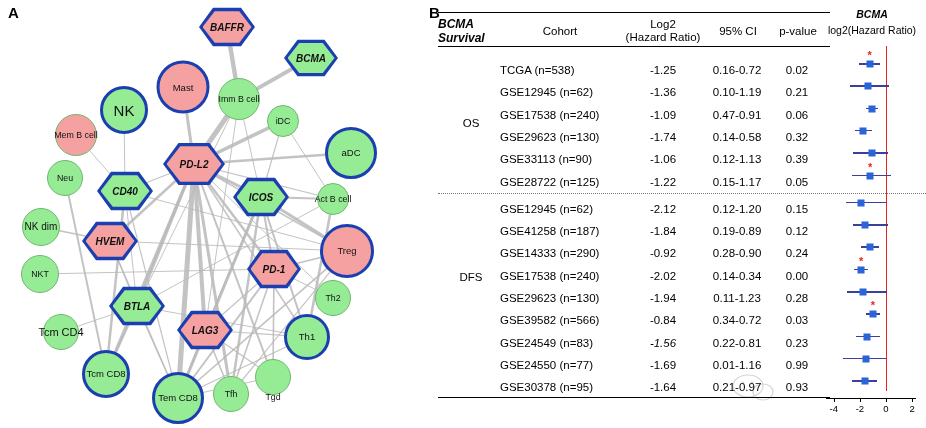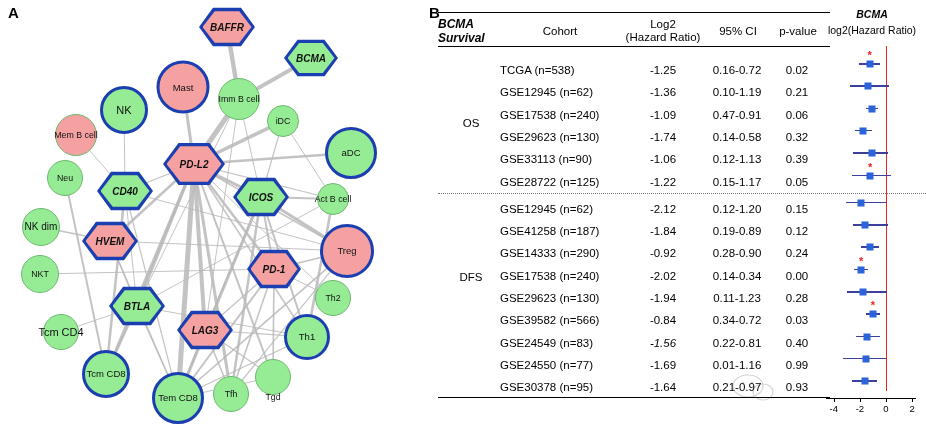--- a/index.html
+++ b/index.html
@@ -121,21 +121,21 @@
         <div class="outer">
           <div class="inner" style="background: rgb(149, 236, 149);">
             <span>BCMA</span>
           </div>
         </div>
       </div>
       <div class="node circ" style="left: 183px; top: 87px; width: 53px; height: 53px; background: rgb(245, 161, 161); border: 3px solid rgb(27, 63, 176);">
         <span style="font-size: 9.5px;">Mast</span>
       </div>
       <div class="node circ" style="left: 124px; top: 110px; width: 48px; height: 48px; background: rgb(149, 236, 149); border: 3px solid rgb(27, 63, 176);">
-        <span style="font-size: 11px;">NK</span>
+        <span style="font-size: 15px;">NK</span>
       </div>
       <div class="node circ" style="left: 239px; top: 99px; width: 42px; height: 42px; background: rgb(149, 236, 149); border: 1.3px solid rgb(111, 184, 111);">
         <span style="font-size: 8.8px;">Imm B cell</span>
       </div>
       <div class="node circ" style="left: 283px; top: 121px; width: 32px; height: 32px; background: rgb(149, 236, 149); border: 1.3px solid rgb(111, 184, 111);">
         <span style="font-size: 8.8px;">iDC</span>
       </div>
       <div class="node circ" style="left: 351px; top: 153px; width: 52px; height: 52px; background: rgb(149, 236, 149); border: 3px solid rgb(27, 63, 176);">
         <span style="font-size: 9.5px;">aDC</span>
       </div>
@@ -292,21 +292,21 @@
         <div class="cell" style="left: 185px; top: 286px; width: 80px; text-align: center;">-1.94</div>
         <div class="cell" style="left: 266px; top: 286px; width: 66px; text-align: center;">0.11-1.23</div>
         <div class="cell" style="left: 333px; top: 286px; width: 52px; text-align: center;">0.28</div>
         <div class="cell" style="left: 62px; top: 308.3px; width: 128px; text-align: left;">GSE39582 (n=566)</div>
         <div class="cell" style="left: 185px; top: 308.3px; width: 80px; text-align: center;">-0.84</div>
         <div class="cell" style="left: 266px; top: 308.3px; width: 66px; text-align: center;">0.34-0.72</div>
         <div class="cell" style="left: 333px; top: 308.3px; width: 52px; text-align: center;">0.03</div>
         <div class="cell" style="left: 62px; top: 330.6px; width: 128px; text-align: left;">GSE24549 (n=83)</div>
         <div class="cell" style="left: 185px; top: 330.6px; width: 80px; text-align: center; font-style: italic;">-1.56</div>
         <div class="cell" style="left: 266px; top: 330.6px; width: 66px; text-align: center;">0.22-0.81</div>
-        <div class="cell" style="left: 333px; top: 330.6px; width: 52px; text-align: center;">0.40</div>
+        <div class="cell" style="left: 333px; top: 330.6px; width: 52px; text-align: center;">0.23</div>
         <div class="cell" style="left: 62px; top: 352.9px; width: 128px; text-align: left;">GSE24550 (n=77)</div>
         <div class="cell" style="left: 185px; top: 352.9px; width: 80px; text-align: center;">-1.69</div>
         <div class="cell" style="left: 266px; top: 352.9px; width: 66px; text-align: center;">0.01-1.16</div>
         <div class="cell" style="left: 333px; top: 352.9px; width: 52px; text-align: center;">0.99</div>
         <div class="cell" style="left: 62px; top: 375.2px; width: 128px; text-align: left;">GSE30378 (n=95)</div>
         <div class="cell" style="left: 185px; top: 375.2px; width: 80px; text-align: center;">-1.64</div>
         <div class="cell" style="left: 266px; top: 375.2px; width: 66px; text-align: center;">0.21-0.97</div>
         <div class="cell" style="left: 333px; top: 375.2px; width: 52px; text-align: center;">0.93</div>
         <div class="cell" style="left: 10px; top: 110.6px; width: 46px; text-align: center;">OS</div>
         <div class="cell" style="left: 10px; top: 264.7px; width: 46px; text-align: center;">DFS</div>

